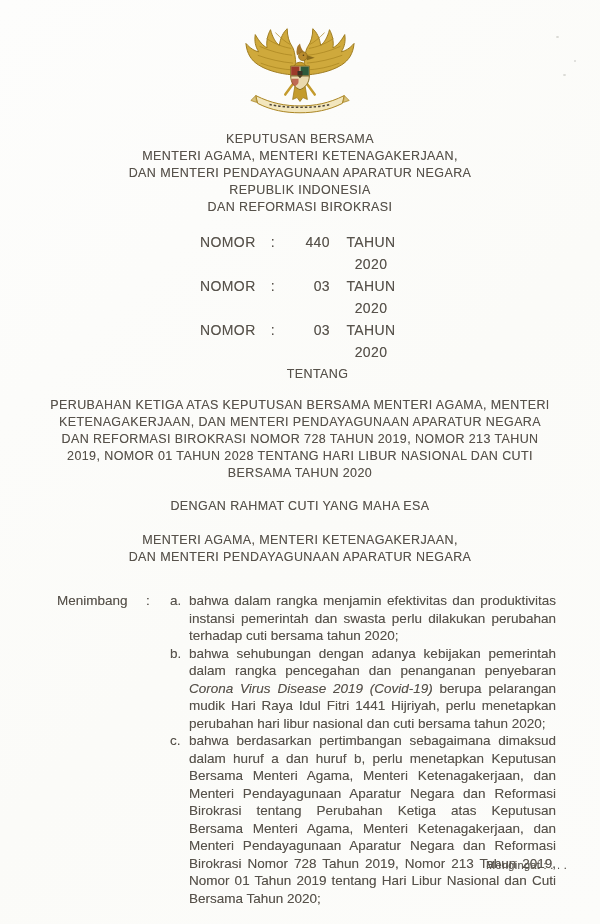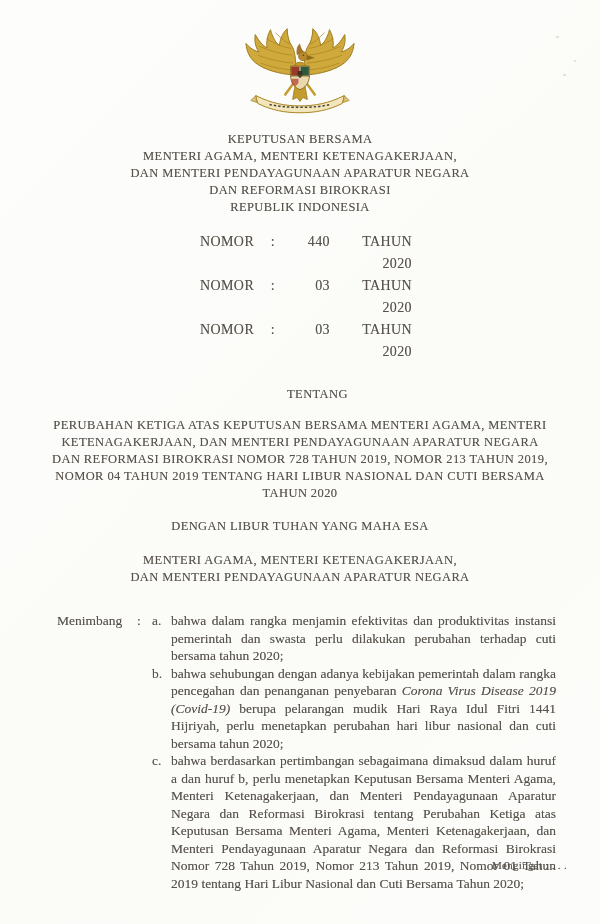--- a/index.html
+++ b/index.html
@@ -5,21 +5,21 @@
   html, body {
     margin: 0; padding: 0;
     width: 600px; height: 924px;
     background: #f4f4f2;
   }
   .page {
     position: relative;
     width: 600px; height: 924px;
     box-sizing: border-box;
     background: linear-gradient(135deg, #fdfdfc 0%, #fbfbf8 55%, #fcfcfa 100%);
-    font-family: Liberation Serif, serif;
+    font-family: Liberation Sans, sans-serif;
     color: #57524b;
     overflow: hidden;
     text-shadow: 0 0 0.5px rgba(87,82,75,0.45);
   }
   .speck { position: absolute; background: #d9d9d4; border-radius: 50%; }
   .speck.s1 { width: 3px; height: 2px; left: 556px; top: 36px; }
   .speck.s2 { width: 2px; height: 2px; left: 574px; top: 60px; }
   .speck.s3 { width: 3px; height: 2px; left: 563px; top: 74px; }
 
   .emblem-wrap {
@@ -41,35 +41,36 @@
     letter-spacing: 0.4px;
   }
   .nomor-row {
     display: grid;
     grid-template-columns: 58px 30px 42px 82px;
     line-height: 22px;
   }
   .nomor-label { text-align: left; }
   .nomor-colon { text-align: center; }
   .nomor-number { text-align: right; }
-  .nomor-year { text-align: right; }
-
-  .tentang { margin-top: 23px; padding-left: 35px; }
+  .nomor-year { text-align: center; }
+
+  .tentang { margin-top: 3px; padding-left: 35px; }
   .subject {
     margin: 14px auto 0 auto;
     max-width: 508px;
   }
   .invocation { margin-top: 16px; }
   .issuers { margin-top: 17px; }
 
   .menimbang {
     display: flex;
     margin: 26px 44px 0 57px;
     font-size: 13.5px;
     line-height: 17.5px;
+    gap: 9px;
   }
   .m-label { width: 80px; flex: 0 0 80px; }
   .m-colon { width: 15px; flex: 0 0 15px; }
   .m-items { flex: 1; }
   .m-item { display: flex; }
   .m-marker { width: 19px; flex: 0 0 19px; }
   .m-text { flex: 1; text-align: justify; }
   .it { font-style: italic; }
 
   .footer-note {
@@ -129,22 +130,22 @@
         <path d="M30,152 L20,162 L32,166 Z M210,152 L220,162 L208,166 Z" fill="#d9c27a" stroke="#a8831f" stroke-width="1.5"></path>
         <path d="M58,170 C90,178 150,178 182,170" fill="none" stroke="#4c4338" stroke-width="3" stroke-dasharray="5 4"></path>
       </g>
     </svg>
   </div>
 
   <div class="caps title-block">
     <div>KEPUTUSAN BERSAMA</div>
     <div>MENTERI AGAMA, MENTERI KETENAGAKERJAAN,</div>
     <div>DAN MENTERI PENDAYAGUNAAN APARATUR NEGARA</div>
+    <div>REPUBLIK INDONESIA</div>
     <div>DAN REFORMASI BIROKRASI</div>
-    <div>REPUBLIK INDONESIA</div>
   </div>
 
   <div class="nomor-table">
     <div class="nomor-row">
       <span class="nomor-label">NOMOR</span>
       <span class="nomor-colon">:</span>
       <span class="nomor-number">440</span>
       <span class="nomor-year">TAHUN 2020</span>
     </div>
     <div class="nomor-row">
@@ -156,23 +157,23 @@
     <div class="nomor-row">
       <span class="nomor-label">NOMOR</span>
       <span class="nomor-colon">:</span>
       <span class="nomor-number">03</span>
       <span class="nomor-year">TAHUN 2020</span>
     </div>
   </div>
 
   <div class="caps tentang">TENTANG</div>
 
-  <div class="caps subject">PERUBAHAN KETIGA ATAS KEPUTUSAN BERSAMA MENTERI AGAMA, MENTERI KETENAGAKERJAAN, DAN MENTERI PENDAYAGUNAAN APARATUR NEGARA DAN REFORMASI BIROKRASI NOMOR 728 TAHUN 2019, NOMOR 213 TAHUN 2019, NOMOR 04 TAHUN 2019 TENTANG HARI LIBUR NASIONAL DAN CUTI BERSAMA TAHUN 2020</div>
-
-  <div class="caps invocation">DENGAN LIBUR TUHAN YANG MAHA ESA</div>
+  <div class="caps subject">PERUBAHAN KETIGA ATAS KEPUTUSAN BERSAMA MENTERI AGAMA, MENTERI KETENAGAKERJAAN, DAN MENTERI PENDAYAGUNAAN APARATUR NEGARA DAN REFORMASI BIROKRASI NOMOR 728 TAHUN 2019, NOMOR 213 TAHUN 2019, NOMOR 01 TAHUN 2028 TENTANG HARI LIBUR NASIONAL DAN CUTI BERSAMA TAHUN 2020</div>
+
+  <div class="caps invocation">DENGAN RAHMAT CUTI YANG MAHA ESA</div>
 
   <div class="caps issuers">
     <div>MENTERI AGAMA, MENTERI KETENAGAKERJAAN,</div>
     <div>DAN MENTERI PENDAYAGUNAAN APARATUR NEGARA</div>
   </div>
 
   <div class="menimbang">
     <div class="m-label">Menimbang</div>
     <div class="m-colon">:</div>
     <div class="m-items">

